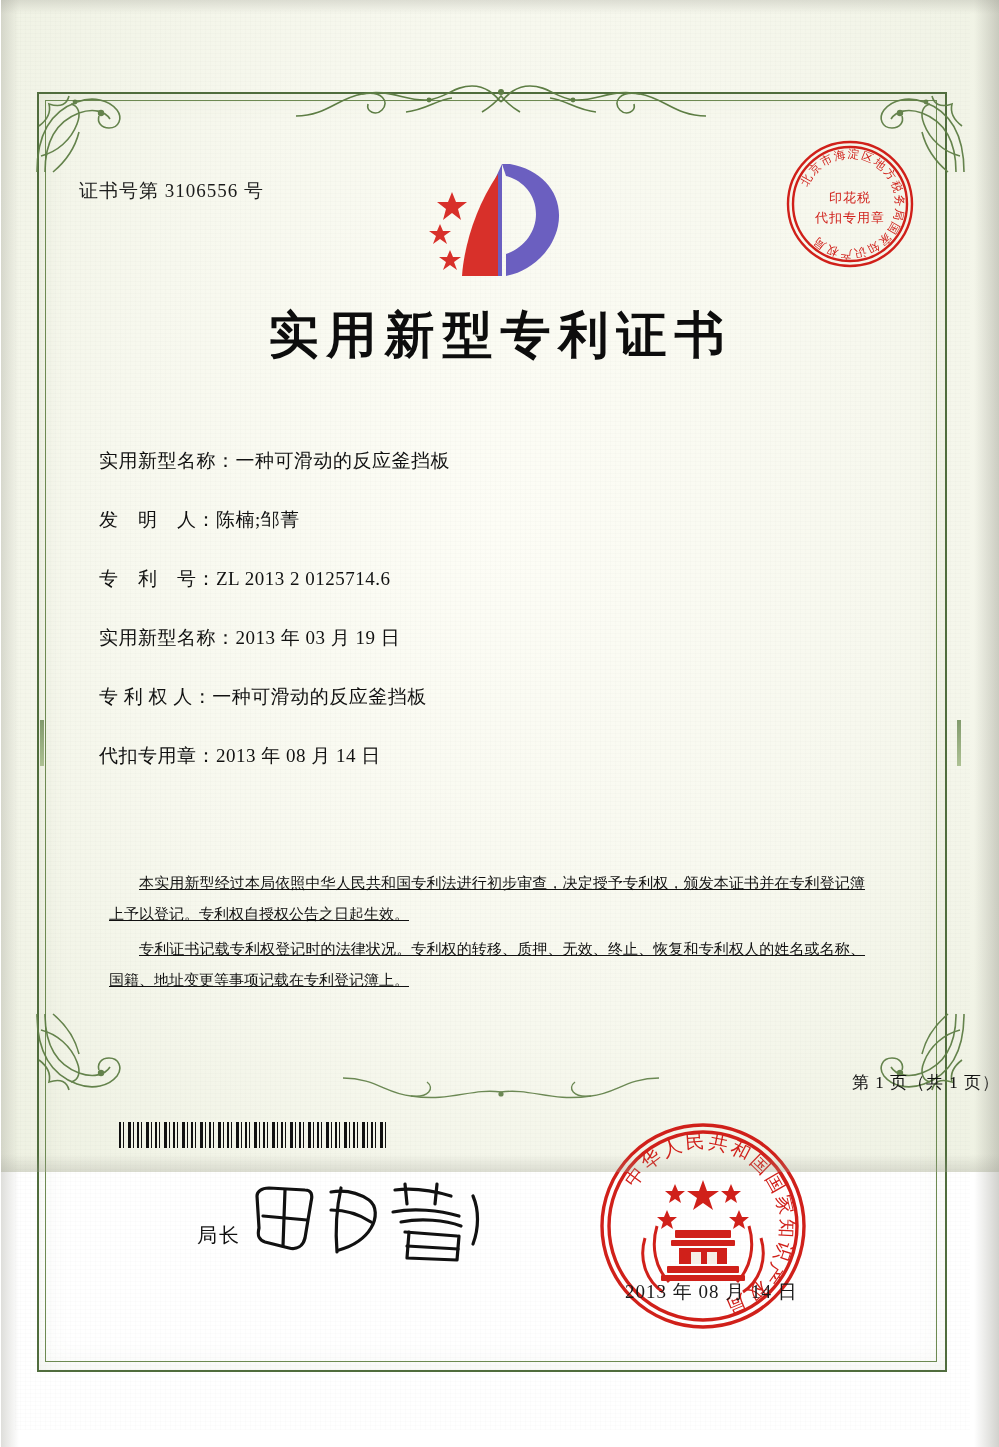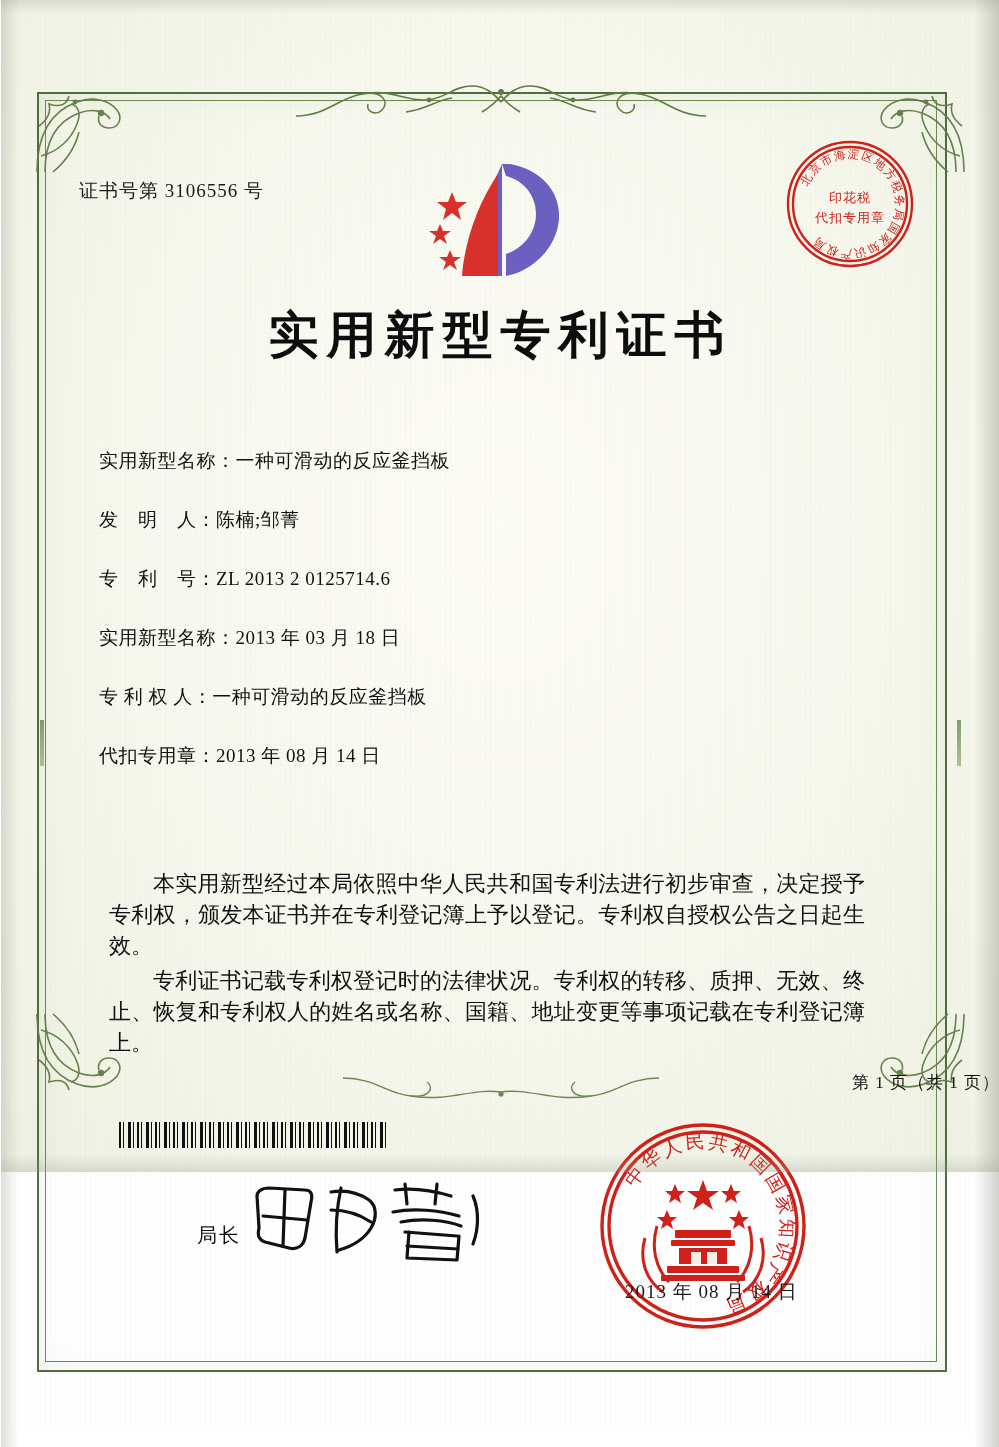--- a/index.html
+++ b/index.html
@@ -149,24 +149,25 @@
   }
   .field-label { display: inline; }
   .field-value { display: inline; }
 
   
   .paragraphs {
     position: absolute;
     left: 108px;
     top: 868px;
     width: 756px;
-    font-size: 22px;
+    font-size: 15px;
     line-height: 31px;
     color: #111;
     text-align: justify;
+    text-decoration: underline;
   }
   .paragraphs p {
     margin: 0 0 4px 0;
     text-indent: 2em;
   }
 
   
   .barcode {
     position: absolute;
     left: 118px;
@@ -377,21 +378,21 @@
     <div class="field-row">
       <span class="field-label">实用新型名称：</span><span class="field-value">一种可滑动的反应釜挡板</span>
     </div>
     <div class="field-row">
       <span class="field-label">发　明　人：</span><span class="field-value">陈楠;邹菁</span>
     </div>
     <div class="field-row">
       <span class="field-label">专　利　号：</span><span class="field-value">ZL 2013 2 0125714.6</span>
     </div>
     <div class="field-row">
-      <span class="field-label">实用新型名称：</span><span class="field-value">2013 年 03 月 18 日</span>
+      <span class="field-label">实用新型名称：</span><span class="field-value">2013 年 03 月 19 日</span>
     </div>
     <div class="field-row">
       <span class="field-label">专 利 权 人：</span><span class="field-value">一种可滑动的反应釜挡板</span>
     </div>
     <div class="field-row">
       <span class="field-label">代扣专用章：</span><span class="field-value">2013 年 08 月 14 日</span>
     </div>
   </div>
 
   <div class="paragraphs">

